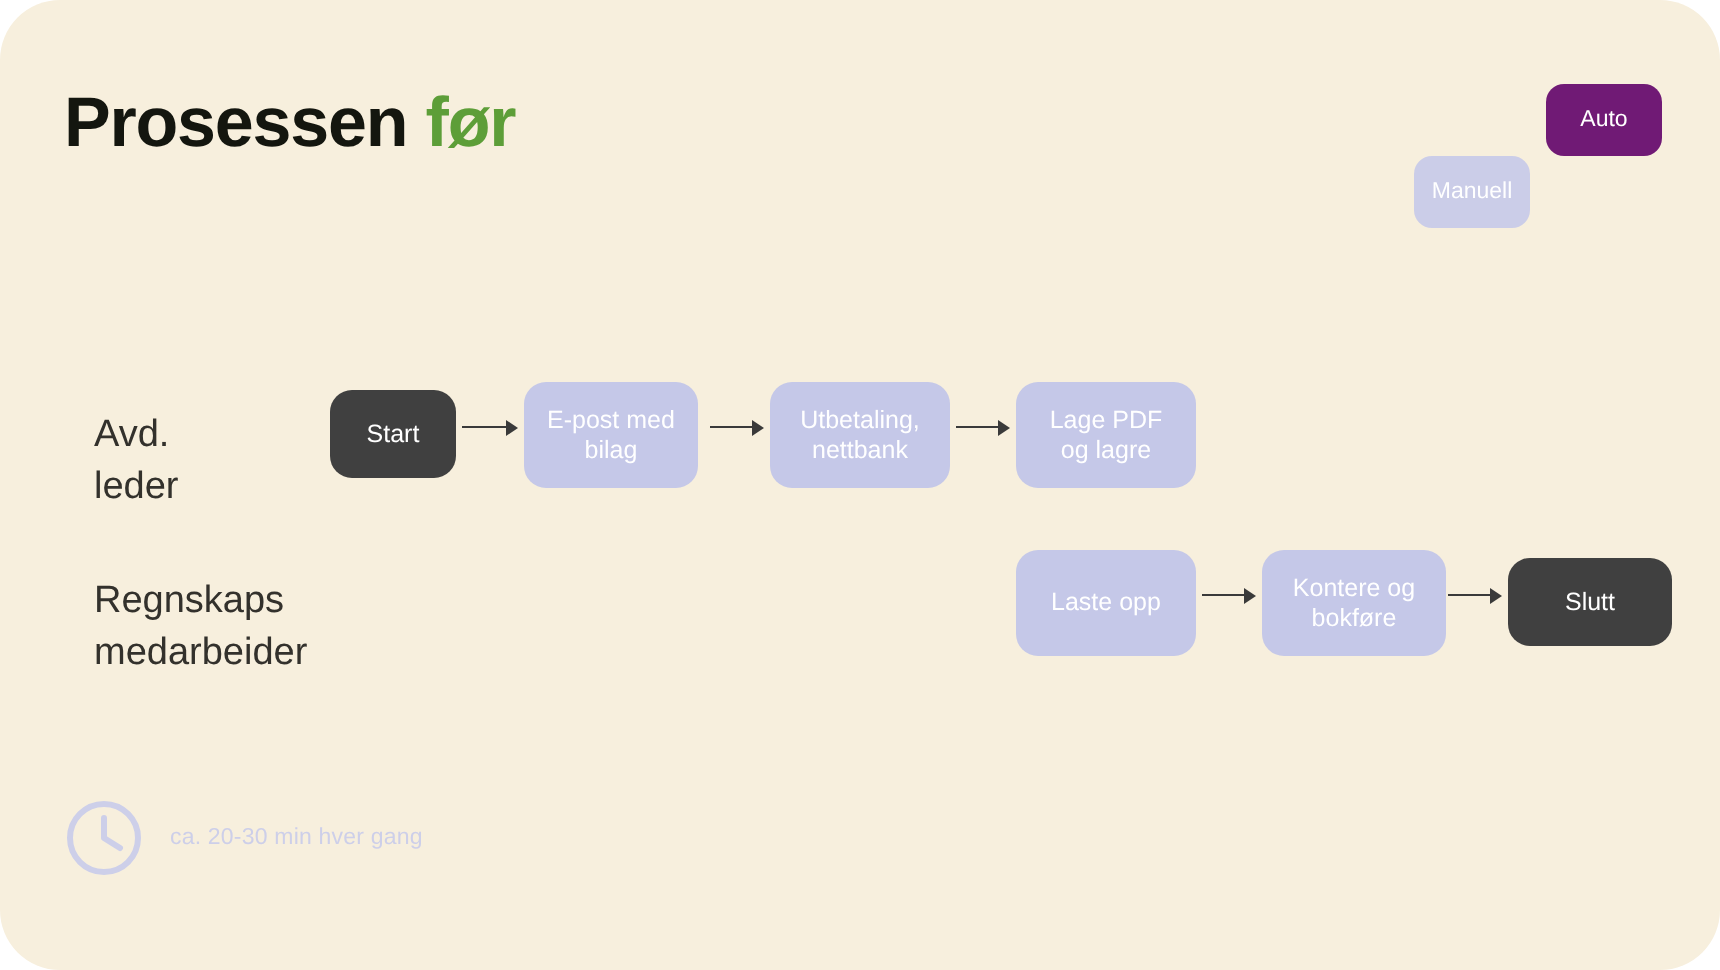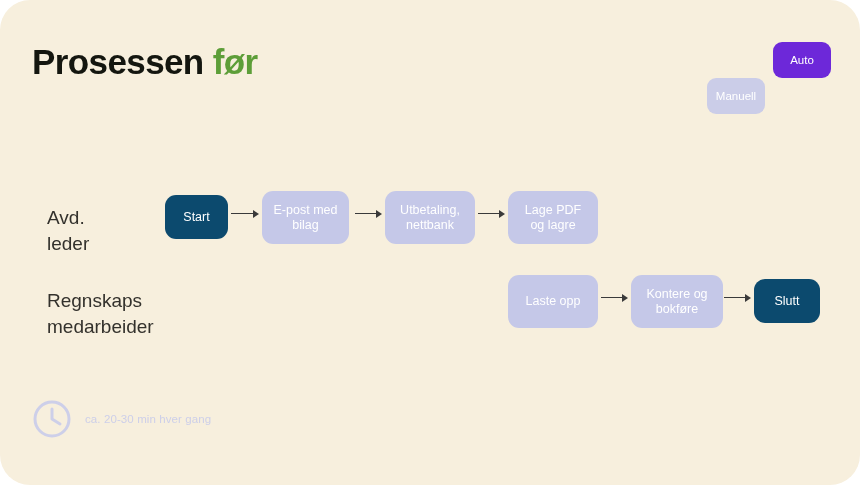--- a/index.html
+++ b/index.html
@@ -55,21 +55,21 @@
     font-family: "Liberation Sans", sans-serif;
     font-size: 11.5px;
     color: #ffffff;
     display: flex;
     align-items: center;
     justify-content: center;
     cursor: pointer;
     padding: 0;
   }
   .toggle-btn.inactive { background: #cbcde8; margin-top: 36px; }
-  .toggle-btn.active   { background: #6d28d9; }
+  .toggle-btn.active   { background: #701a75; }
 
   
   .lane-label {
     position: absolute;
     left: 47px;
     font-size: 19px;
     line-height: 26px;
     color: #33312c;
     white-space: pre-line;
   }
@@ -85,21 +85,21 @@
     align-items: center;
     justify-content: center;
     text-align: center;
     color: #ffffff;
     font-size: 12.5px;
     line-height: 15px;
     padding: 4px 6px;
     white-space: pre-line;
   }
   .node.lavender { background: #c5c8e8; }
-  .node.pink     { background: #0c4a6e; }
+  .node.pink     { background: #404040; }
 
   
   .arrow {
     position: absolute;
     height: 9px;
     display: flex;
     align-items: center;
   }
   .arrow .shaft {
     height: 1.4px;
@@ -163,21 +163,21 @@
   <div class="node pink" style="left: 165px; top: 195px; width: 63px; height: 44px;">Start</div>
   <div class="node lavender" style="left: 262px; top: 191px; width: 87px; height: 53px;">E-post med
 bilag</div>
   <div class="node lavender" style="left: 385px; top: 191px; width: 90px; height: 53px;">Utbetaling,
 nettbank</div>
   <div class="node lavender" style="left: 508px; top: 191px; width: 90px; height: 53px;">Lage PDF
 og lagre</div>
   <div class="node lavender" style="left: 508px; top: 275px; width: 90px; height: 53px;">Laste opp</div>
   <div class="node lavender" style="left: 631px; top: 275px; width: 92px; height: 53px;">Kontere og
 bokføre</div>
-  <div class="node pink" style="left: 754px; top: 279px; width: 66px; height: 44px;">Slutt</div>
+  <div class="node pink" style="left: 754px; top: 279px; width: 82px; height: 44px;">Slutt</div>
 
   <div class="arrow" style="left: 231px; top: 209px; width: 28px;">
       <span class="shaft"></span>
       <span class="head"></span>
     </div>
   <div class="arrow" style="left: 355px; top: 209px; width: 27px;">
       <span class="shaft"></span>
       <span class="head"></span>
     </div>
   <div class="arrow" style="left: 478px; top: 209px; width: 27px;">

